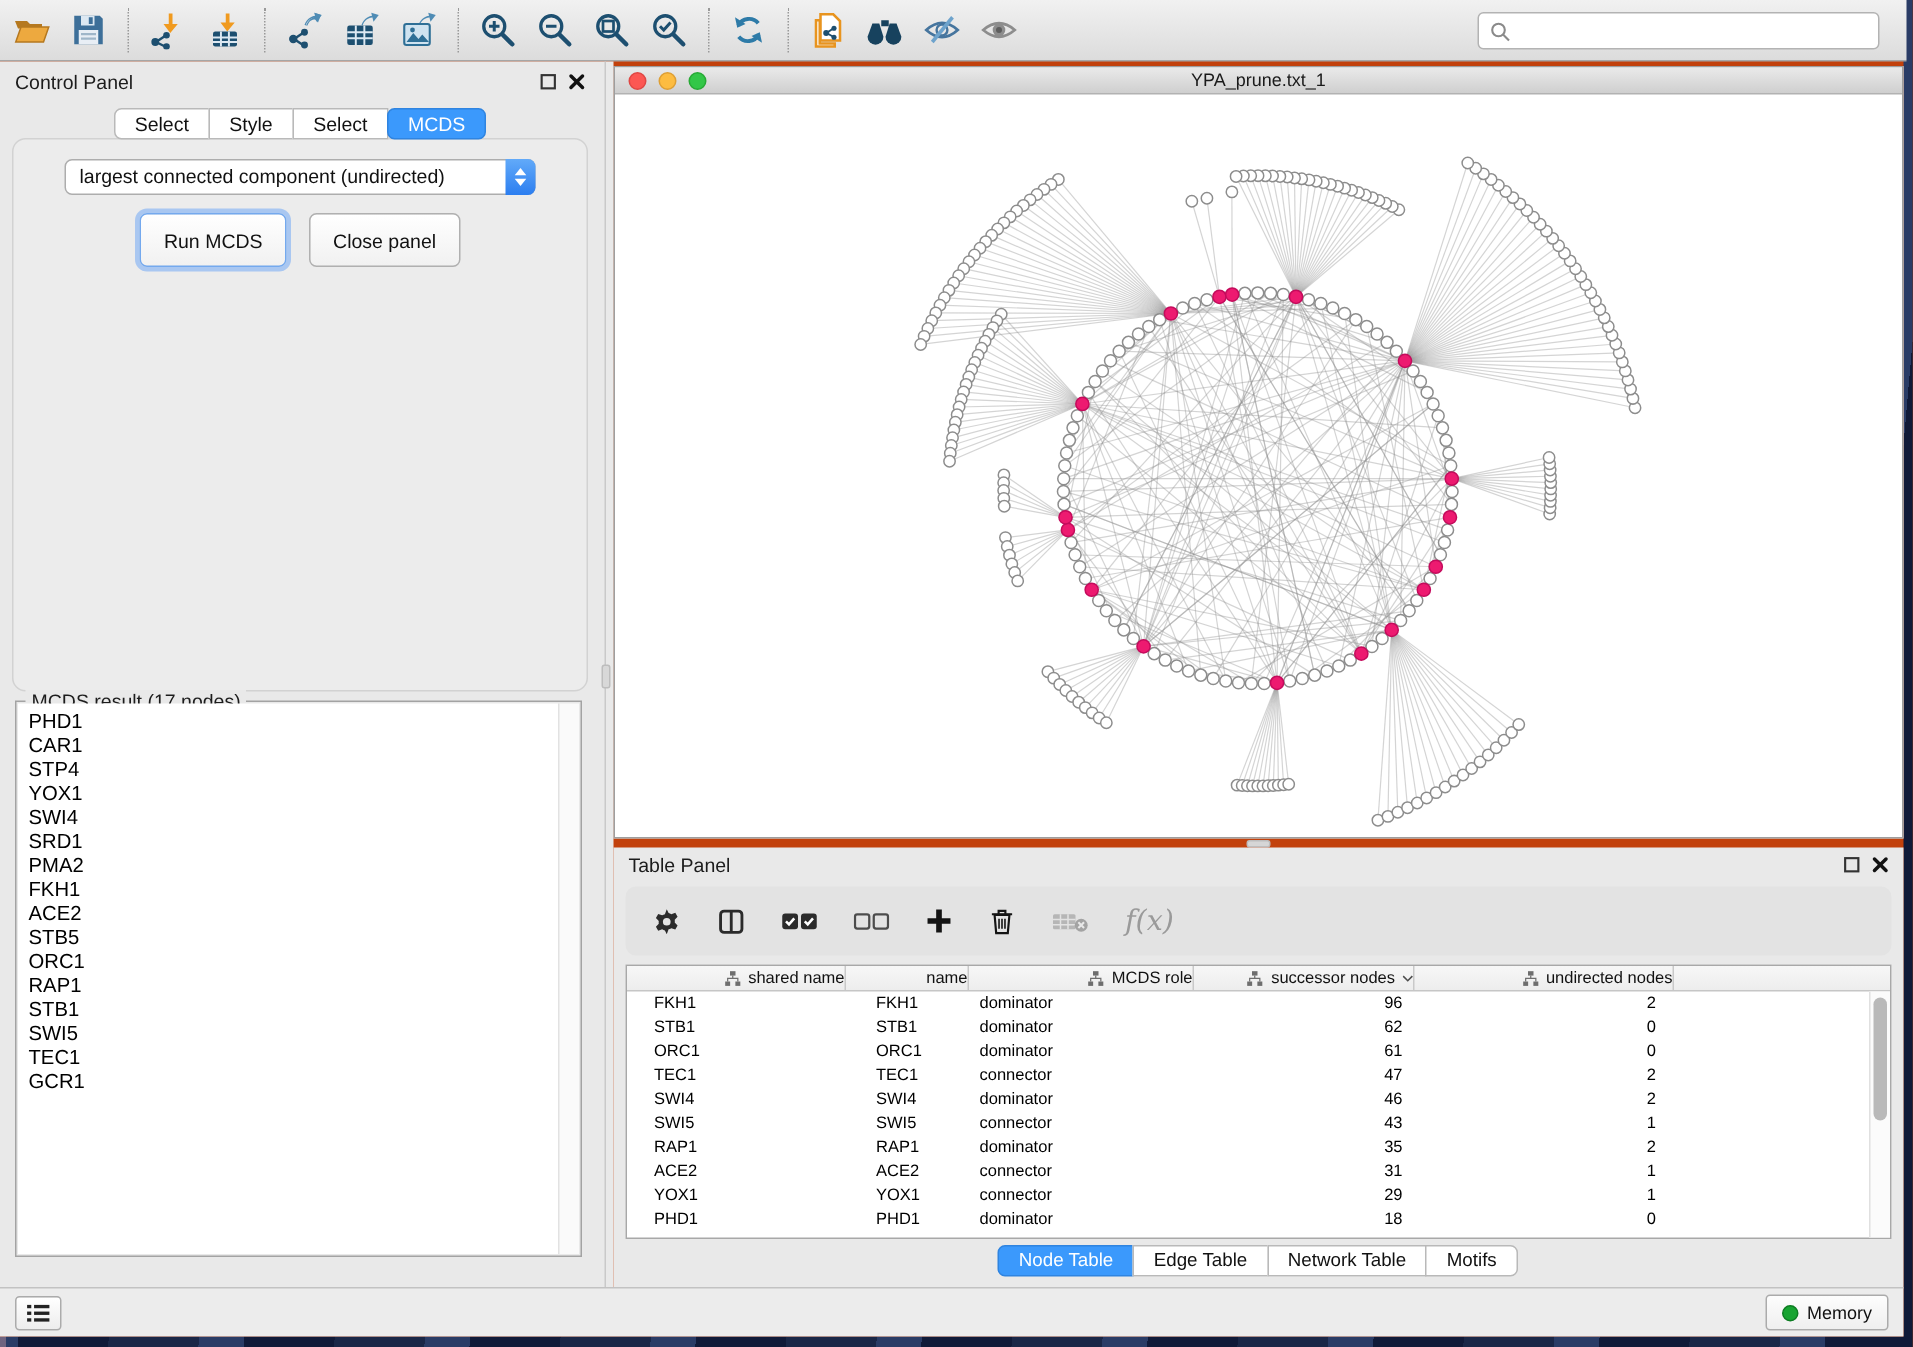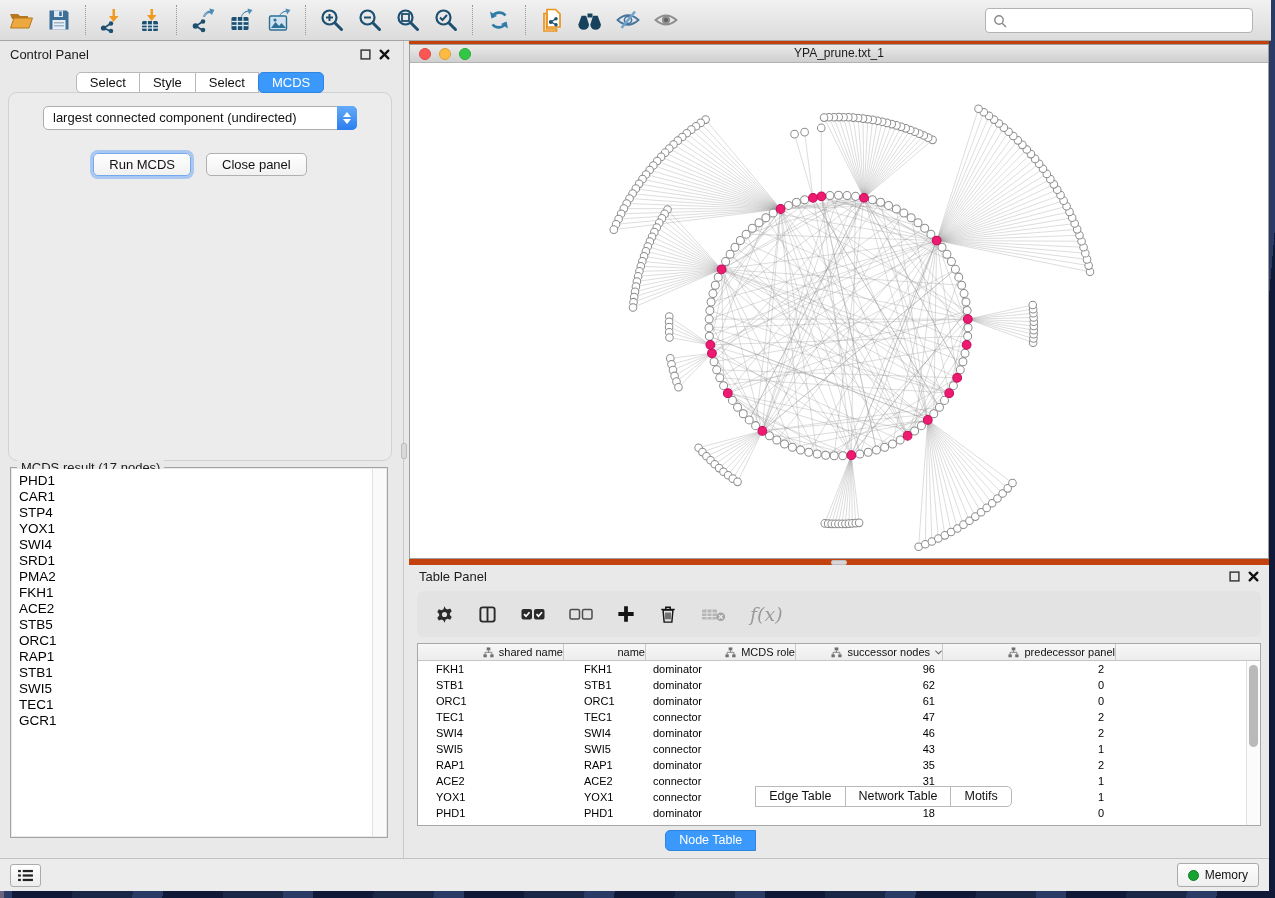--- a/index.html
+++ b/index.html
@@ -43,22 +43,22 @@
   .tab.active { background:#3b99fc; border-color:#2f84e0; color:#fff; border-radius:5px; }
   .cp-inner { position:absolute; left:8px; right:8px; top:51px; height:369px; background:#ececec;
     border:1px solid #d2d2d2; border-radius:9px; }
   .opt-label { margin-top:23px; text-align:center; font-size:13px; color:#1c1c1c; }
   .dropdown { margin:13px auto 0; width:314px; height:24px; background:#fff; border:1px solid #adadad;
     border-radius:5px; position:relative; font-size:13px; line-height:22px; padding:0 26px 0 9px; color:#111; }
   .dd-stepper { position:absolute; right:-1px; top:-1px; width:20px; height:24px; border-radius:0 5px 5px 0;
     background:linear-gradient(#62aaf9,#2c7ef0); display:flex; flex-direction:column; align-items:center; justify-content:center; gap:2px; }
   .dd-stepper svg { width:8px; height:5px; }
   .btn-row { display:flex; justify-content:center; gap:15px; margin-top:12px; }
-  .btn { height:23px; padding:0 15px; font-size:13px; color:#111; background:linear-gradient(#ffffff,#f1f1f1);
-    border:1px solid #b0b0b0; border-radius:5px;margin-top:11px; }
+  .btn { height:36px; padding:0 15px; font-size:13px; color:#111; background:linear-gradient(#ffffff,#f1f1f1);
+    border:1px solid #b0b0b0; border-radius:5px; }
   .btn.focused { border-color:#74a9ee; box-shadow:0 0 0 3px rgba(115,170,245,.55); }
 
   .mcds-group { position:absolute; left:10px; right:12px; top:426px; bottom:20px; border:1px solid #a3a3a3; }
   .mcds-legend { position:absolute; top:-8px; left:6px; background:#e9e9e9; padding:0 4px; font-size:13px; color:#1c1c1c; }
   .mcds-list { position:absolute; inset:1px 15px 1px 1px; background:#fff; overflow:hidden;
     font-size:13.5px; padding:4px 0 0 7px; color:#000; }
   .mcds-list div { height:16px; line-height:16px; }
   .mcds-scroll { position:absolute; top:1px; bottom:1px; right:1px; width:14px; background:#fafafa; border-left:1px solid #e2e2e2; }
 
   .v-splitter { position:absolute; left:400px; top:0; width:9px; bottom:0; background:#e9e9e9; }
@@ -103,21 +103,21 @@
   .tr { display:flex; height:16px; line-height:16px; }
   .td { overflow:hidden; white-space:nowrap; }
   .td.c0 { padding-left:18px; } .td.c1 { padding-left:20px; } .td.c2 { padding-left:7px; }
   .td.c3 { text-align:right; padding-right:8px; } .td.c4 { text-align:right; padding-right:12px; }
   .tbl-scroll { position:absolute; top:17px; right:0; bottom:0; width:14px; background:#fbfbfb; border-left:1px solid #e0e0e0; }
   .tbl-thumb { position:absolute; left:2px; right:2px; top:4px; height:82px; background:#b9b9b9; border-radius:5px; }
 
   .bottom-tabs { position:absolute; left:0; right:0; bottom:7px; display:flex; justify-content:center; }
   .bottom-tabs .tab { font-size:12.5px; height:21px; line-height:19px; }
   .bottom-tabs .tab.last { border-radius:0 5px 5px 0; }
-  .bottom-tabs .tab.active { border-radius:5px 0 0 5px;margin-top:44px; }
+  .bottom-tabs .tab.active { border-radius:5px 0 0 5px; }
 
   
   .status-bar { position:absolute; left:0; right:0; bottom:0; height:33px; background:#ececec; border-top:1px solid #c2c2c2; }
   .status-list-btn { position:absolute; left:10px; top:5px; width:31px; height:23px; background:linear-gradient(#fff,#ededed);
     border:1px solid #ababab; border-radius:3px; display:flex; align-items:center; justify-content:center; }
   .memory-btn { position:absolute; right:10px; top:4px; height:24px; padding:0 10px; background:linear-gradient(#fdfdfd,#efefef);
     border:1px solid #ababab; border-radius:3px; display:flex; align-items:center; gap:6px; font-size:12px; color:#111; }
   .mem-dot { width:11px; height:11px; border-radius:50%; background:#17a431; border:1px solid #0d7d22; }
 </style>
 </head>
@@ -1098,21 +1098,21 @@
                   <polyline points="0.5,0.5 4,4 7.5,0.5" fill="none" stroke="#4d4d4d" stroke-width="1.2"></polyline>
                 </svg>
             </div>
             <div class="th c4">
               <svg viewBox="0 0 12 12">
                   <rect x="4" y="0.5" width="4" height="3.2" fill="#6e6e6e"></rect>
                   <rect x="0.5" y="8" width="3.6" height="3.2" fill="#6e6e6e"></rect>
                   <rect x="7.9" y="8" width="3.6" height="3.2" fill="#6e6e6e"></rect>
                   <path d="M6 3.7v2.1M2.3 8V5.8h7.4V8" stroke="#6e6e6e" fill="none" stroke-width="0.9"></path>
                 </svg>
-              <span>predecessor panel</span>
+              <span>undirected nodes</span>
             </div>
             <div class="th fill"></div>
           </div>
           <div class="tbl-body">
               <div class="tr">
                 <div class="td c0">FKH1</div>
                 <div class="td c1">FKH1</div>
                 <div class="td c2">dominator</div>
                 <div class="td c3">96</div>
                 <div class="td c4">2</div>

